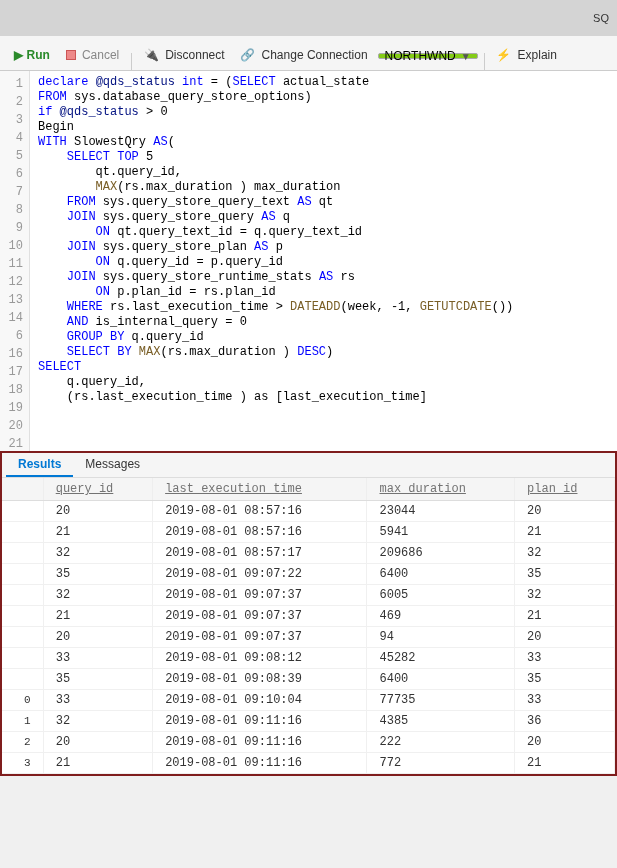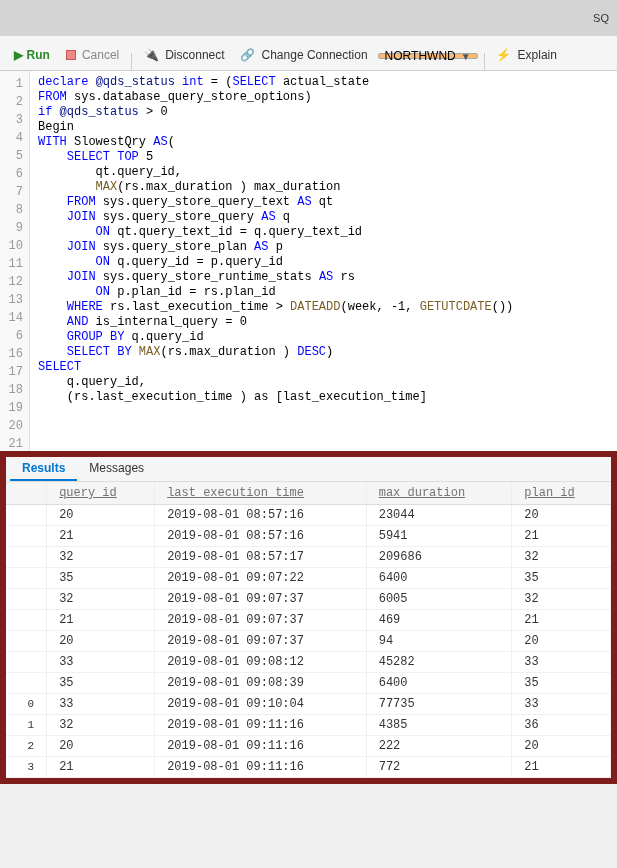--- a/index.html
+++ b/index.html
@@ -58,21 +58,21 @@
       height: 18px;
       background: #ccc;
       margin: 0 2px;
     }
 
     .db-dropdown {
       display: flex;
       align-items: center;
       gap: 2px;
       padding: 2px 6px;
-      background: #fdba74;
+      background: #84cc16;
       border: 1px solid #aaa;
       border-radius: 2px;
       font-size: 12px;
       cursor: pointer;
       min-width: 100px;
     }
 
     .db-dropdown-arrow {
       font-size: 10px;
       color: #555;
@@ -125,21 +125,21 @@
       overflow: hidden;
       flex: 1;
     }
 
     .kw { color: #0000ff; }
     .kw2 { color: #0000ff; }
     .fn { color: #795e26; }
     .at-var { color: #001080; }
 
     .results-panel {
-      border: 6px solid #7f1d1d;
+      border: 2px solid #7f1d1d;
       margin: 0;
       background: white;
       flex-shrink: 0;
     }
 
     .results-tabs {
       display: flex;
       background: #f5f5f5;
       border-bottom: 1px solid #ddd;
       padding: 0 4px;

